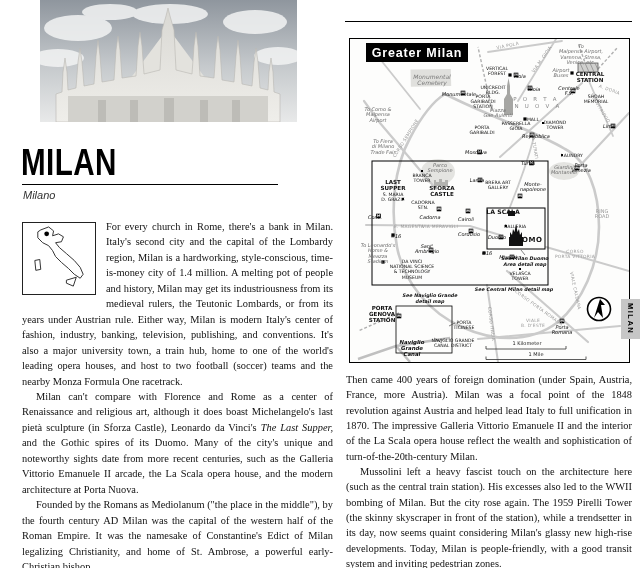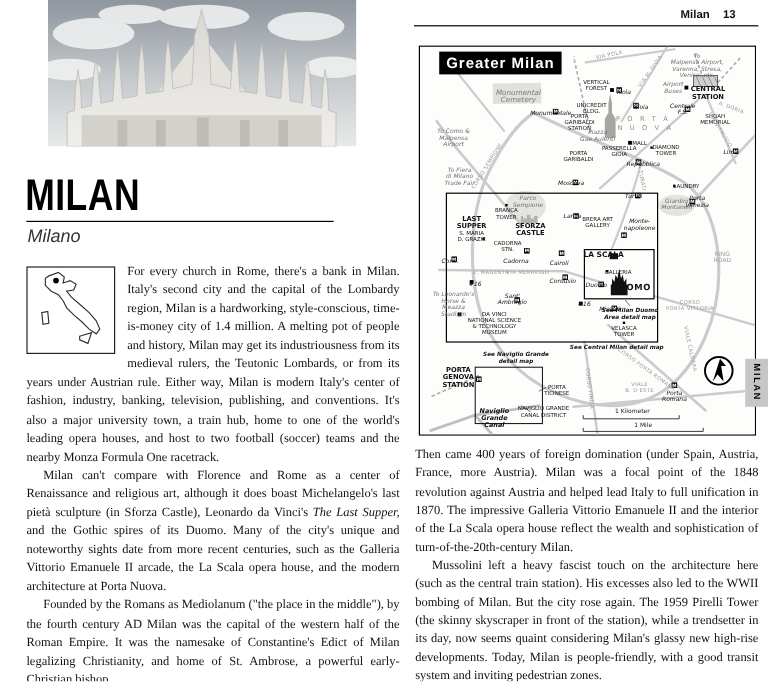--- a/index.html
+++ b/index.html
@@ -11,21 +11,21 @@
   .page-header{position:absolute;top:7px;left:345px;width:268px;text-align:right;
      font-family:"Liberation Sans",sans-serif;font-size:9.5px;font-weight:bold;}
   .page-header .pgnum{margin-left:11px;}
   .header-rule{position:absolute;top:21px;left:345px;width:287px;border-top:1.4px solid #000;}
   
   .chapter-title{position:absolute;left:21px;top:144px;margin:0;
      font-family:"Liberation Sans",sans-serif;font-weight:bold;font-size:37px;line-height:1;
      letter-spacing:0.5px;transform:scaleX(.8);transform-origin:left top;color:#000;}
   .title-rule{position:absolute;left:22px;top:184px;width:256px;border-top:1.6px solid #000;}
   .subtitle{position:absolute;left:23px;top:189px;font-family:"Liberation Sans",sans-serif;
-     font-style:italic;font-size:15px;color:#333;}
+     font-style:italic;font-size:11px;color:#333;}
   
   .left-col{position:absolute;left:22px;top:219px;width:311px;font-size:10.4px;
      line-height:15.45px;text-align:justify;}
   .right-col{position:absolute;left:346px;top:372px;width:286px;font-size:10.4px;
      line-height:15.35px;text-align:justify;}
   .para{margin:0;}
   .para.ind{text-indent:14px;}
   .locator{float:left;width:72px;height:71px;border:1.2px solid #222;margin:3px 10px 2px 0;background:#fff;}
   
   .map-wrap{position:absolute;left:349px;top:38px;width:279px;height:323px;border:1.3px solid #000;background:#fff;}
@@ -94,23 +94,20 @@
           <rect x="58" y="100" width="8" height="22"></rect>
             <rect x="90" y="100" width="8" height="22"></rect>
           <rect x="124" y="98" width="10" height="24"></rect>
             <rect x="160" y="100" width="8" height="22"></rect>
           <rect x="192" y="100" width="8" height="22"></rect>
         </g>
       </g>
     </svg>
   </div>
 
-  <div class="page-header">
-    <span>Milan</span><span class="pgnum">13</span>
-  </div>
   <div class="header-rule"></div>
 
   <h1 class="chapter-title">MILAN</h1>
   <div class="title-rule"></div>
   <div class="subtitle">Milano</div>
 
   <div class="left-col">
     <div class="locator">
       <svg width="72" height="71" viewBox="0 0 73 72">
         <g fill="#fff" stroke="#333" stroke-width="1">

